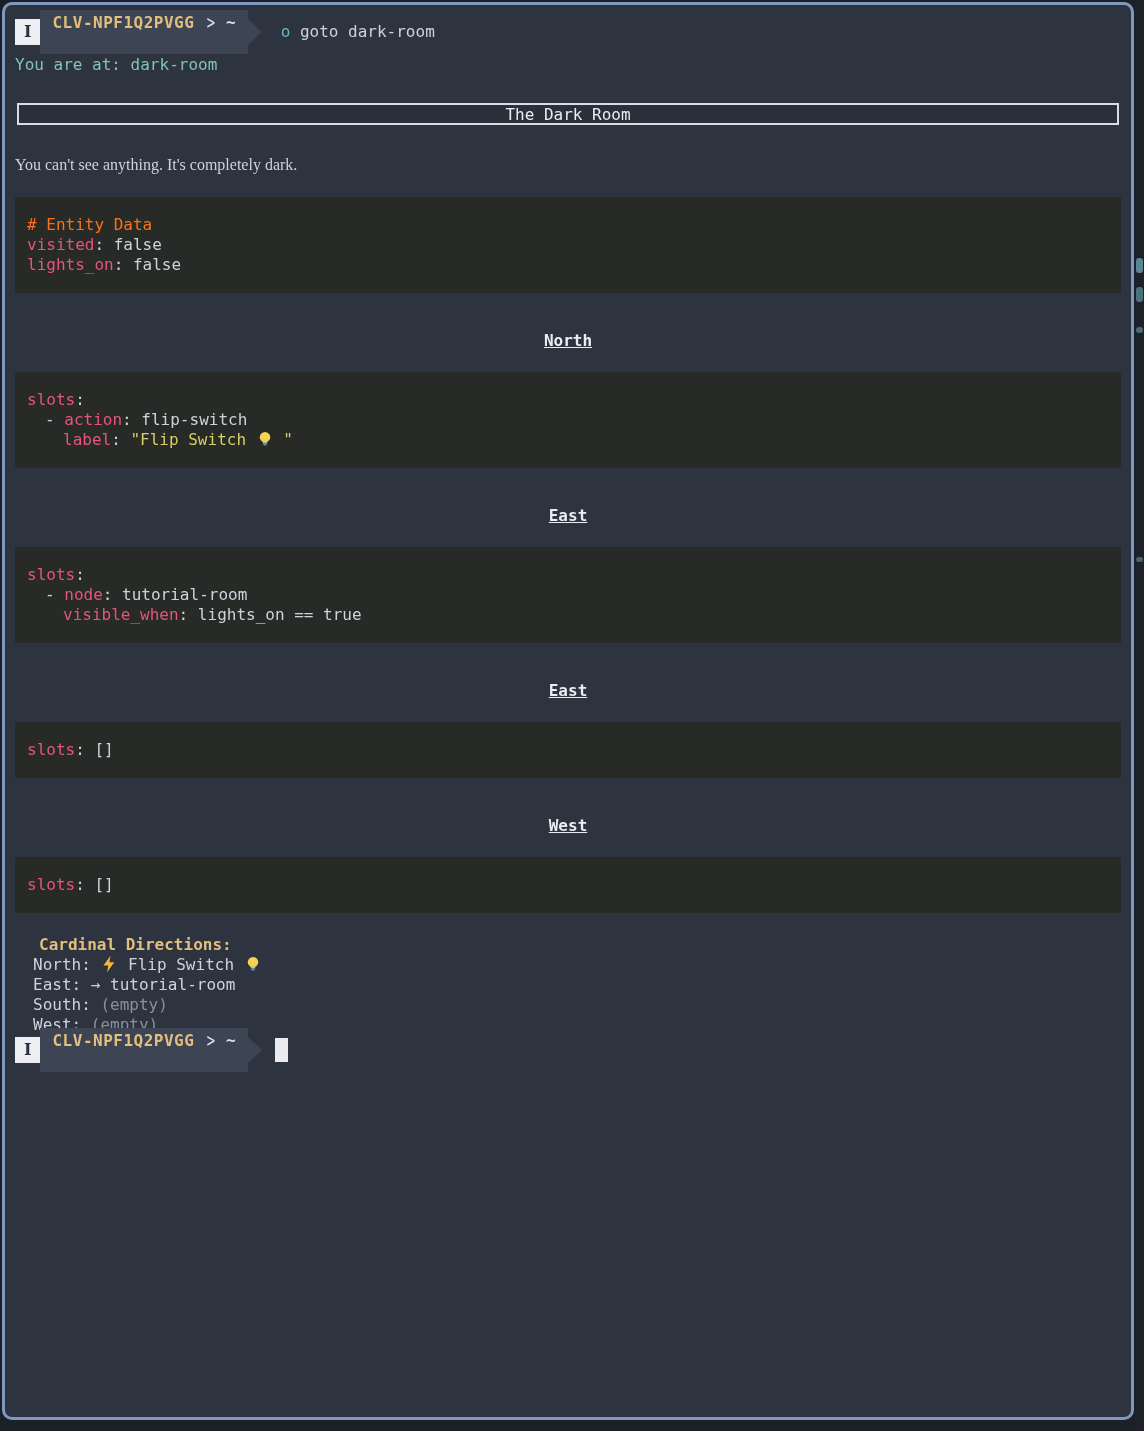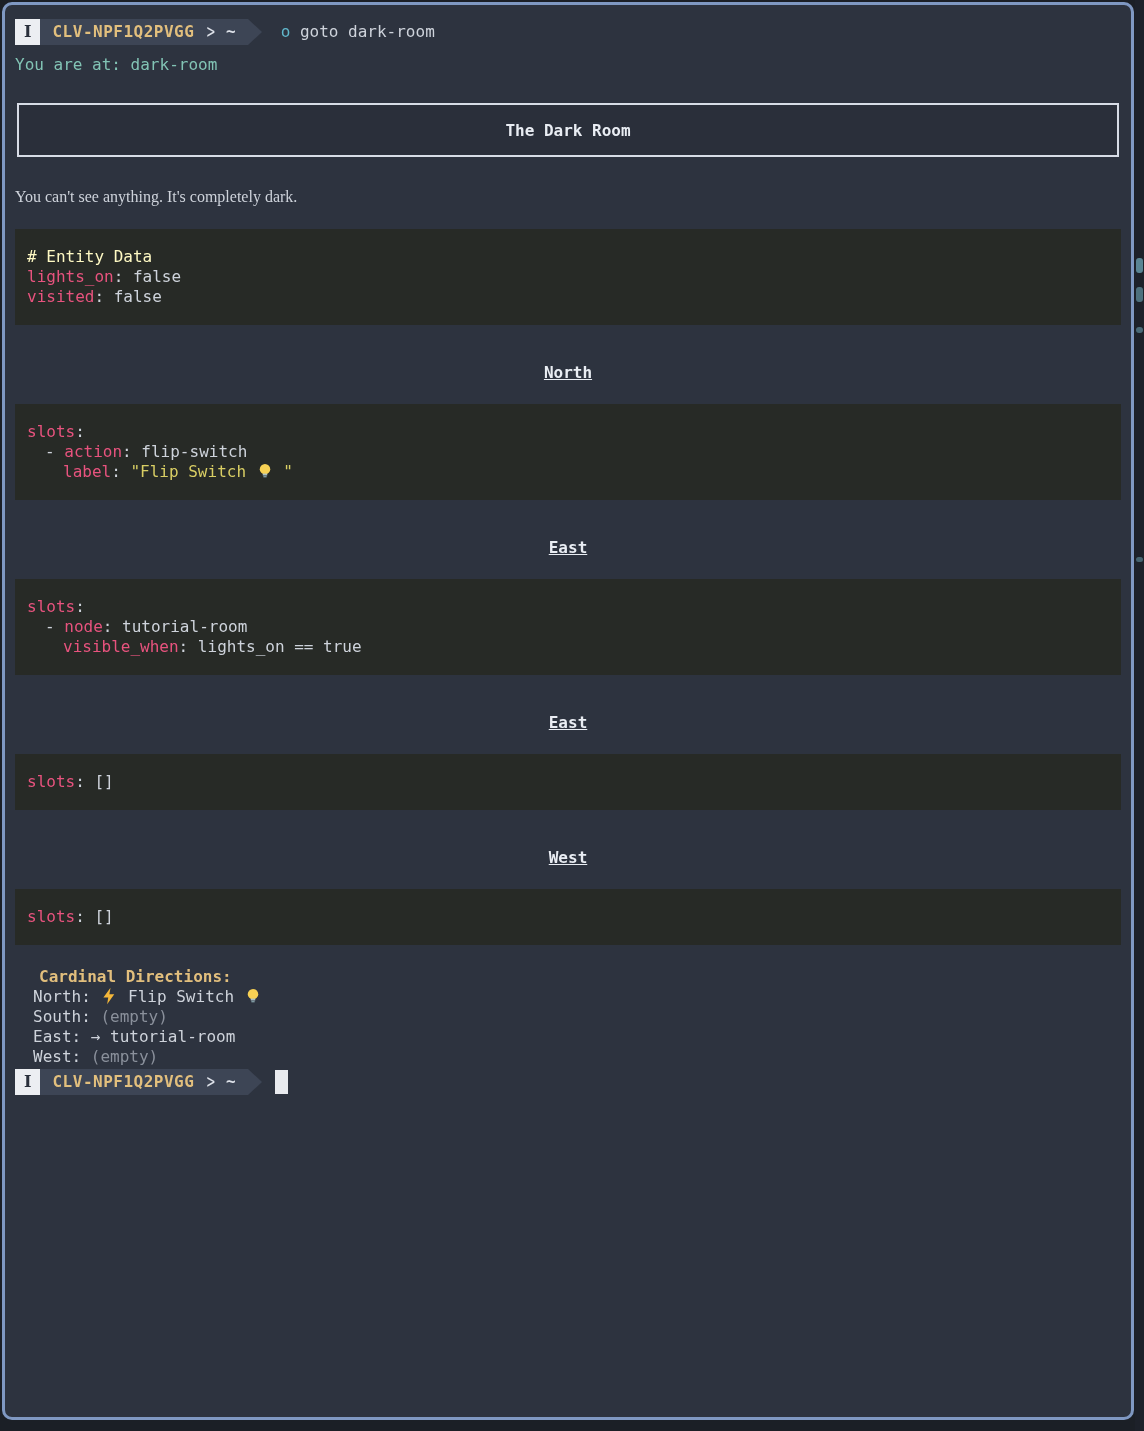--- a/index.html
+++ b/index.html
@@ -24,35 +24,35 @@
   }
   .line { white-space:pre-wrap; line-height:20px; }
 
   
   .t-white  { color:#ced3db; }
   .t-pink   { color:#e8537e; }
   .t-yellow { color:#d9ce64; }
   .t-teal   { color:#82c4b5; }
   .t-cyan   { color:#61b8cc; }
   .t-muted  { color:#8a909b; }
-  .t-comment{ color:#fef9c3; }
+  .t-comment{ color:#f97316; }
 
   
   .prompt { display:flex; align-items:center; height:26px; margin-top:2px; }
   .prompt-badge {
     background:#eceef2; color:#2a303c;
     font-family:"DejaVu Serif", serif;
     font-weight:bold;
     padding:1px 9px 2px 9px;
     line-height:23px;
   }
   .prompt-seg {
     background:#3d4555;
     display:flex; align-items:flex-end;
-    padding:1px 2px 2px 12px;
+    padding:1px 2px 20px 12px;
     line-height:23px;
     font-weight:bold;
   }
   .prompt-host { color:#e2bf7d; letter-spacing:0.5px; }
   .prompt-chevron { color:#dfe3ea; font-weight:normal; margin:0 10px 0 12px; transform:scale(0.85,1.25); display:inline-block; }
   .prompt-tilde { color:#dfe3ea; margin-right:10px; }
   .prompt-arrow {
     width:0; height:0;
     border-top:13px solid transparent;
     border-bottom:13px solid transparent;
@@ -62,25 +62,25 @@
   .cursor-block {
     width:13px; height:24px;
     background:#e9ebef;
     margin-left:13px;
   }
 
   
   .location-line { margin-top:10px; font-weight:normal; }
   .room-title-box {
     margin:28px 2px 30px 2px;
-    height:54px;
+    height:22px;
     border:2px solid #d7dce6;
     background:#2a2f3a;
     display:flex; align-items:center; justify-content:center;
-    font-weight:bold; color:#e9edf3;
+    font-weight:normal; color:#e9edf3;
   }
   .room-desc { margin-bottom:22px;font-family:Liberation Serif, serif; }
 
   .code-block {
     background:#272a26;
     padding:18px 12px;
     line-height:20px;
   }
   .ind-1 { padding-left:18px; }
   .ind-2 { padding-left:36px; }
@@ -138,22 +138,22 @@
   <div class="location-line line t-teal">You are at: dark-room</div>
 
   <div class="room-title-box">
     <span>The Dark Room</span>
   </div>
 
   <div class="room-desc line t-white">You can't see anything. It's completely dark.</div>
 
   <div class="code-block">
     <div class="line t-comment"># Entity Data</div>
+    <div class="line"><span class="t-pink">visited</span><span class="t-white">: </span><span class="t-white">false</span></div>
     <div class="line"><span class="t-pink">lights_on</span><span class="t-white">: </span><span class="t-white">false</span></div>
-    <div class="line"><span class="t-pink">visited</span><span class="t-white">: </span><span class="t-white">false</span></div>
   </div>
 
   <div class="dir-heading line">North</div>
   <div class="code-block">
     <div class="line"><span class="t-pink">slots</span><span class="t-white">:</span></div>
     <div class="line ind-1"><span class="t-white">- </span><span class="t-pink">action</span><span class="t-white">: </span><span class="t-white">flip-switch</span></div>
     <div class="line ind-2"><span class="t-pink">label</span><span class="t-white">: </span><span class="t-yellow">"Flip Switch </span><svg class="icon-svg" width="18" height="18" viewBox="0 0 24 24">
           <circle cx="12" cy="9.5" r="7" fill="#f7d154"></circle>
           <path d="M9 15.5h6v2.5H9z" fill="#a8bfc6"></path>
           <path d="M9.8 18.5h4.4v2H9.8z" fill="#7e98a0"></path>
@@ -179,22 +179,22 @@
 
   <div class="cardinal">
     <div class="line cardinal-heading">Cardinal Directions:</div>
     <div class="line cardinal-entry"><span class="t-white">North: </span><svg class="icon-svg" width="18" height="18" viewBox="0 0 24 24">
           <path d="M14 1 L4.5 14 h6.5 l-1.5 9 L19 9.5 h-6.5 z" fill="#f4b73a"></path>
         </svg><span class="t-white"> Flip Switch </span><svg class="icon-svg" width="18" height="18" viewBox="0 0 24 24">
           <circle cx="12" cy="9.5" r="7" fill="#f7d154"></circle>
           <path d="M9 15.5h6v2.5H9z" fill="#a8bfc6"></path>
           <path d="M9.8 18.5h4.4v2H9.8z" fill="#7e98a0"></path>
         </svg></div>
+    <div class="line cardinal-entry"><span class="t-white">East: </span><span class="t-white">→ tutorial-room</span></div>
     <div class="line cardinal-entry"><span class="t-white">South: </span><span class="t-muted">(empty)</span></div>
-    <div class="line cardinal-entry"><span class="t-white">East: </span><span class="t-white">→ tutorial-room</span></div>
     <div class="line cardinal-entry"><span class="t-white">West: </span><span class="t-muted">(empty)</span></div>
   </div>
 
   <div class="prompt">
     <span class="prompt-badge">I</span>
     <span class="prompt-seg">
       <span class="prompt-host">CLV-NPF1Q2PVGG</span>
       <span class="prompt-chevron">&gt;</span>
       <span class="prompt-tilde">~</span>
     </span>

